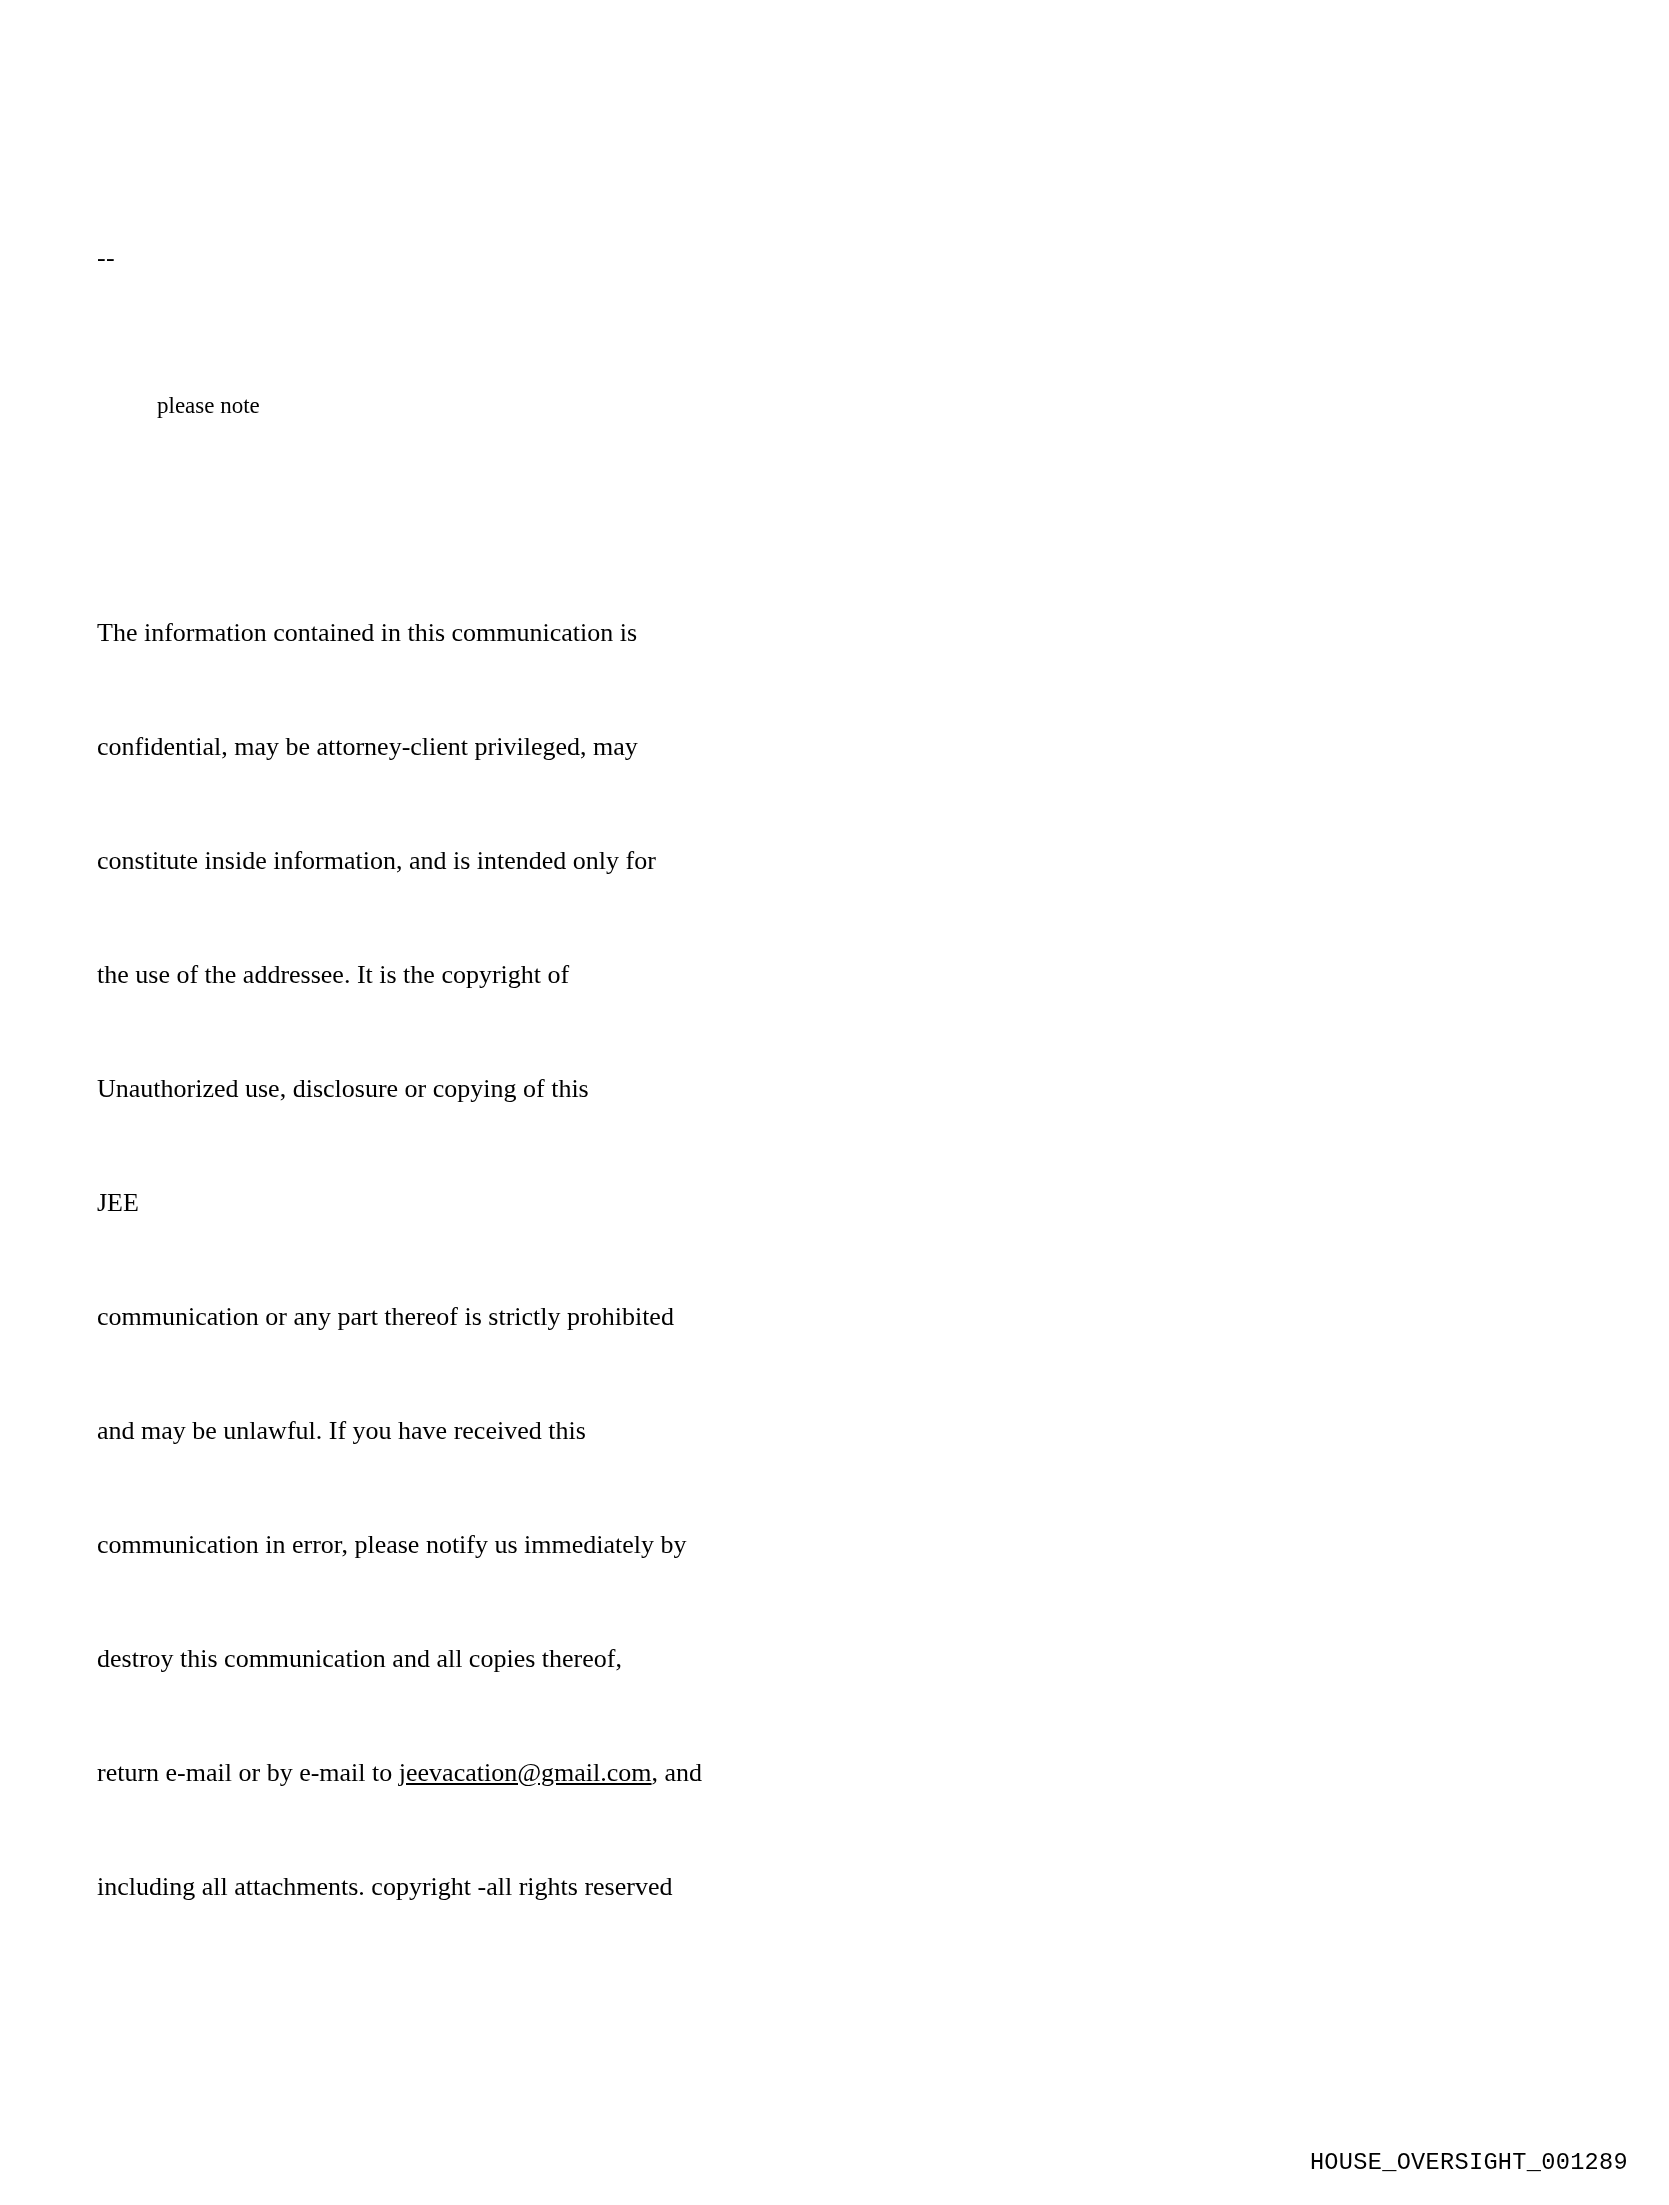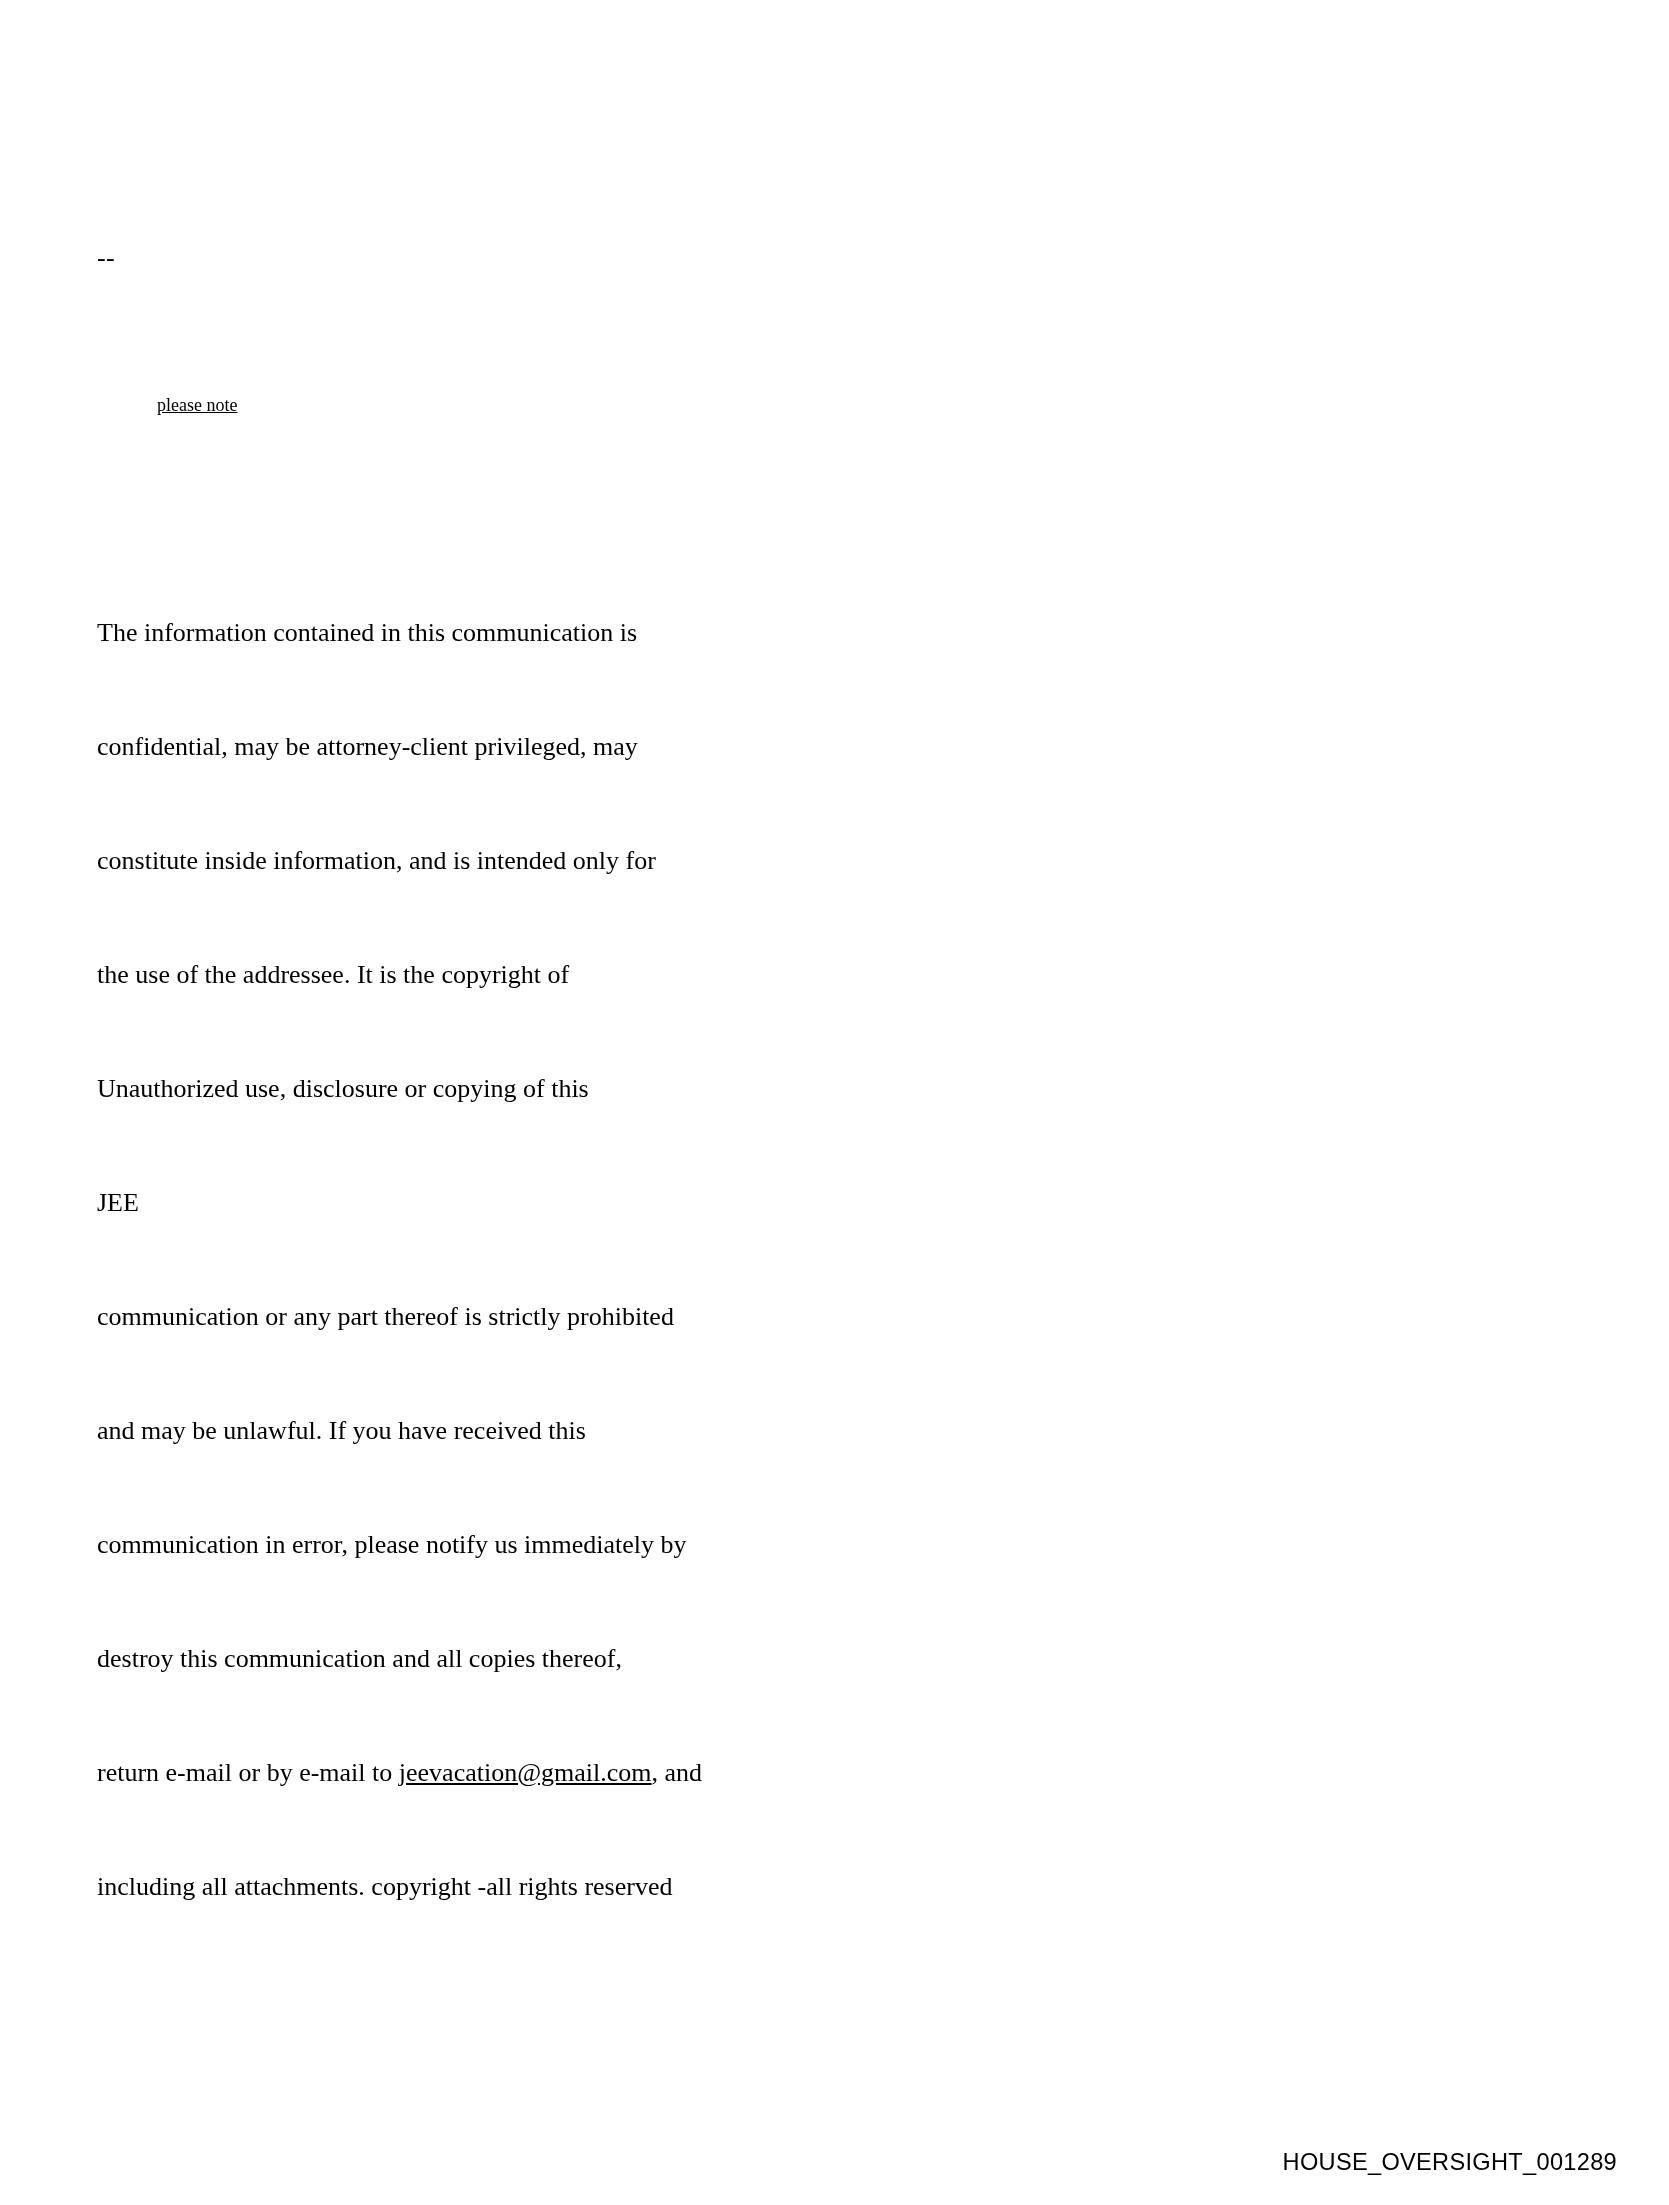--- a/index.html
+++ b/index.html
@@ -31,38 +31,37 @@
   }
   .dashes {
     display: block;
     font-size: 26px;
     line-height: 31px;
     letter-spacing: 0.3px;
   }
   .please-note {
     display: block;
     padding-left: 60px;
-    font-size: 18px;
+    font-size: 23px;
     line-height: 37px;
-    text-decoration: underline;
   }
   .para {
     display: block;
   }
   .para .line {
     display: block;
   }
   .link {
     text-decoration: underline;
   }
   .footer-stamp {
     position: absolute;
-    right: 52px;
+    right: 41px;
     bottom: 29px;
-    font-family: Liberation Sans, sans-serif;
+    font-family: Liberation Mono, monospace;
     font-size: 23.6px;
     letter-spacing: 0.3px;
     color: #000000;
     white-space: nowrap;
   }
 </style>
 </head>
 <body>
 
 <div class="page">

